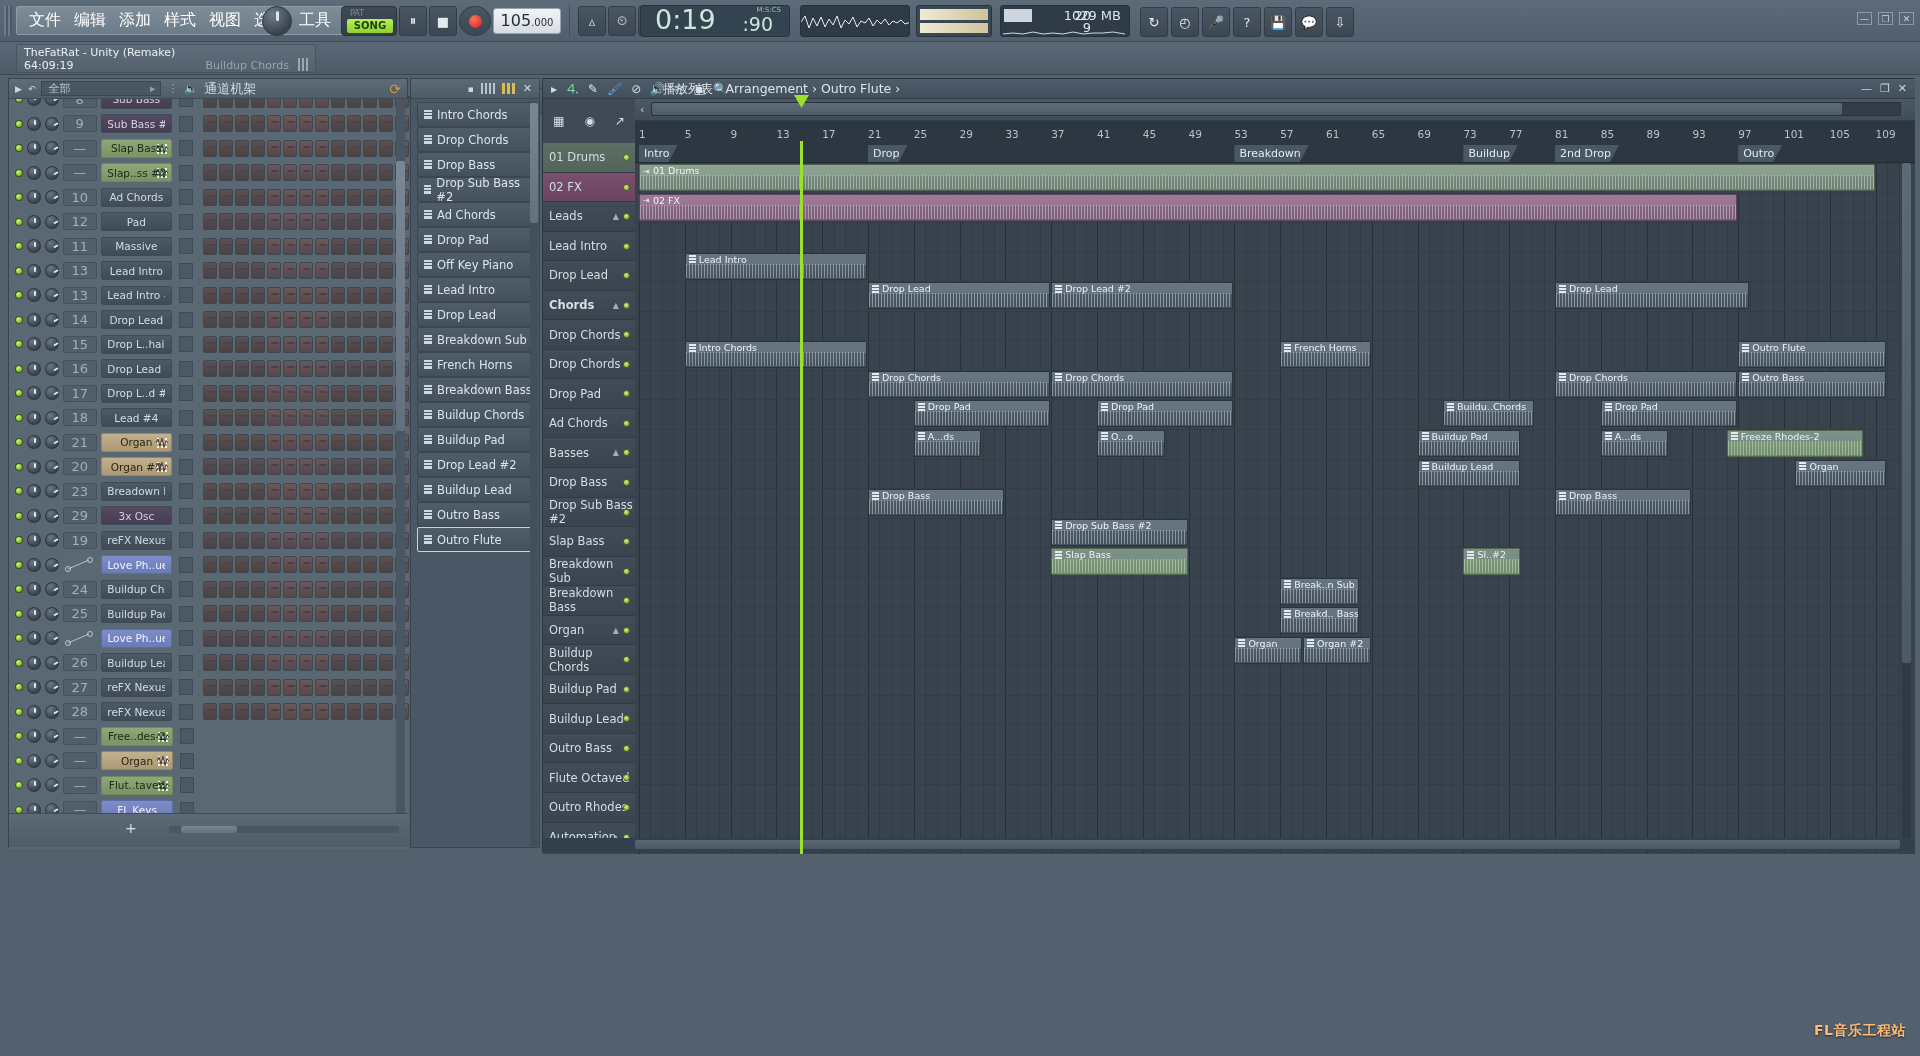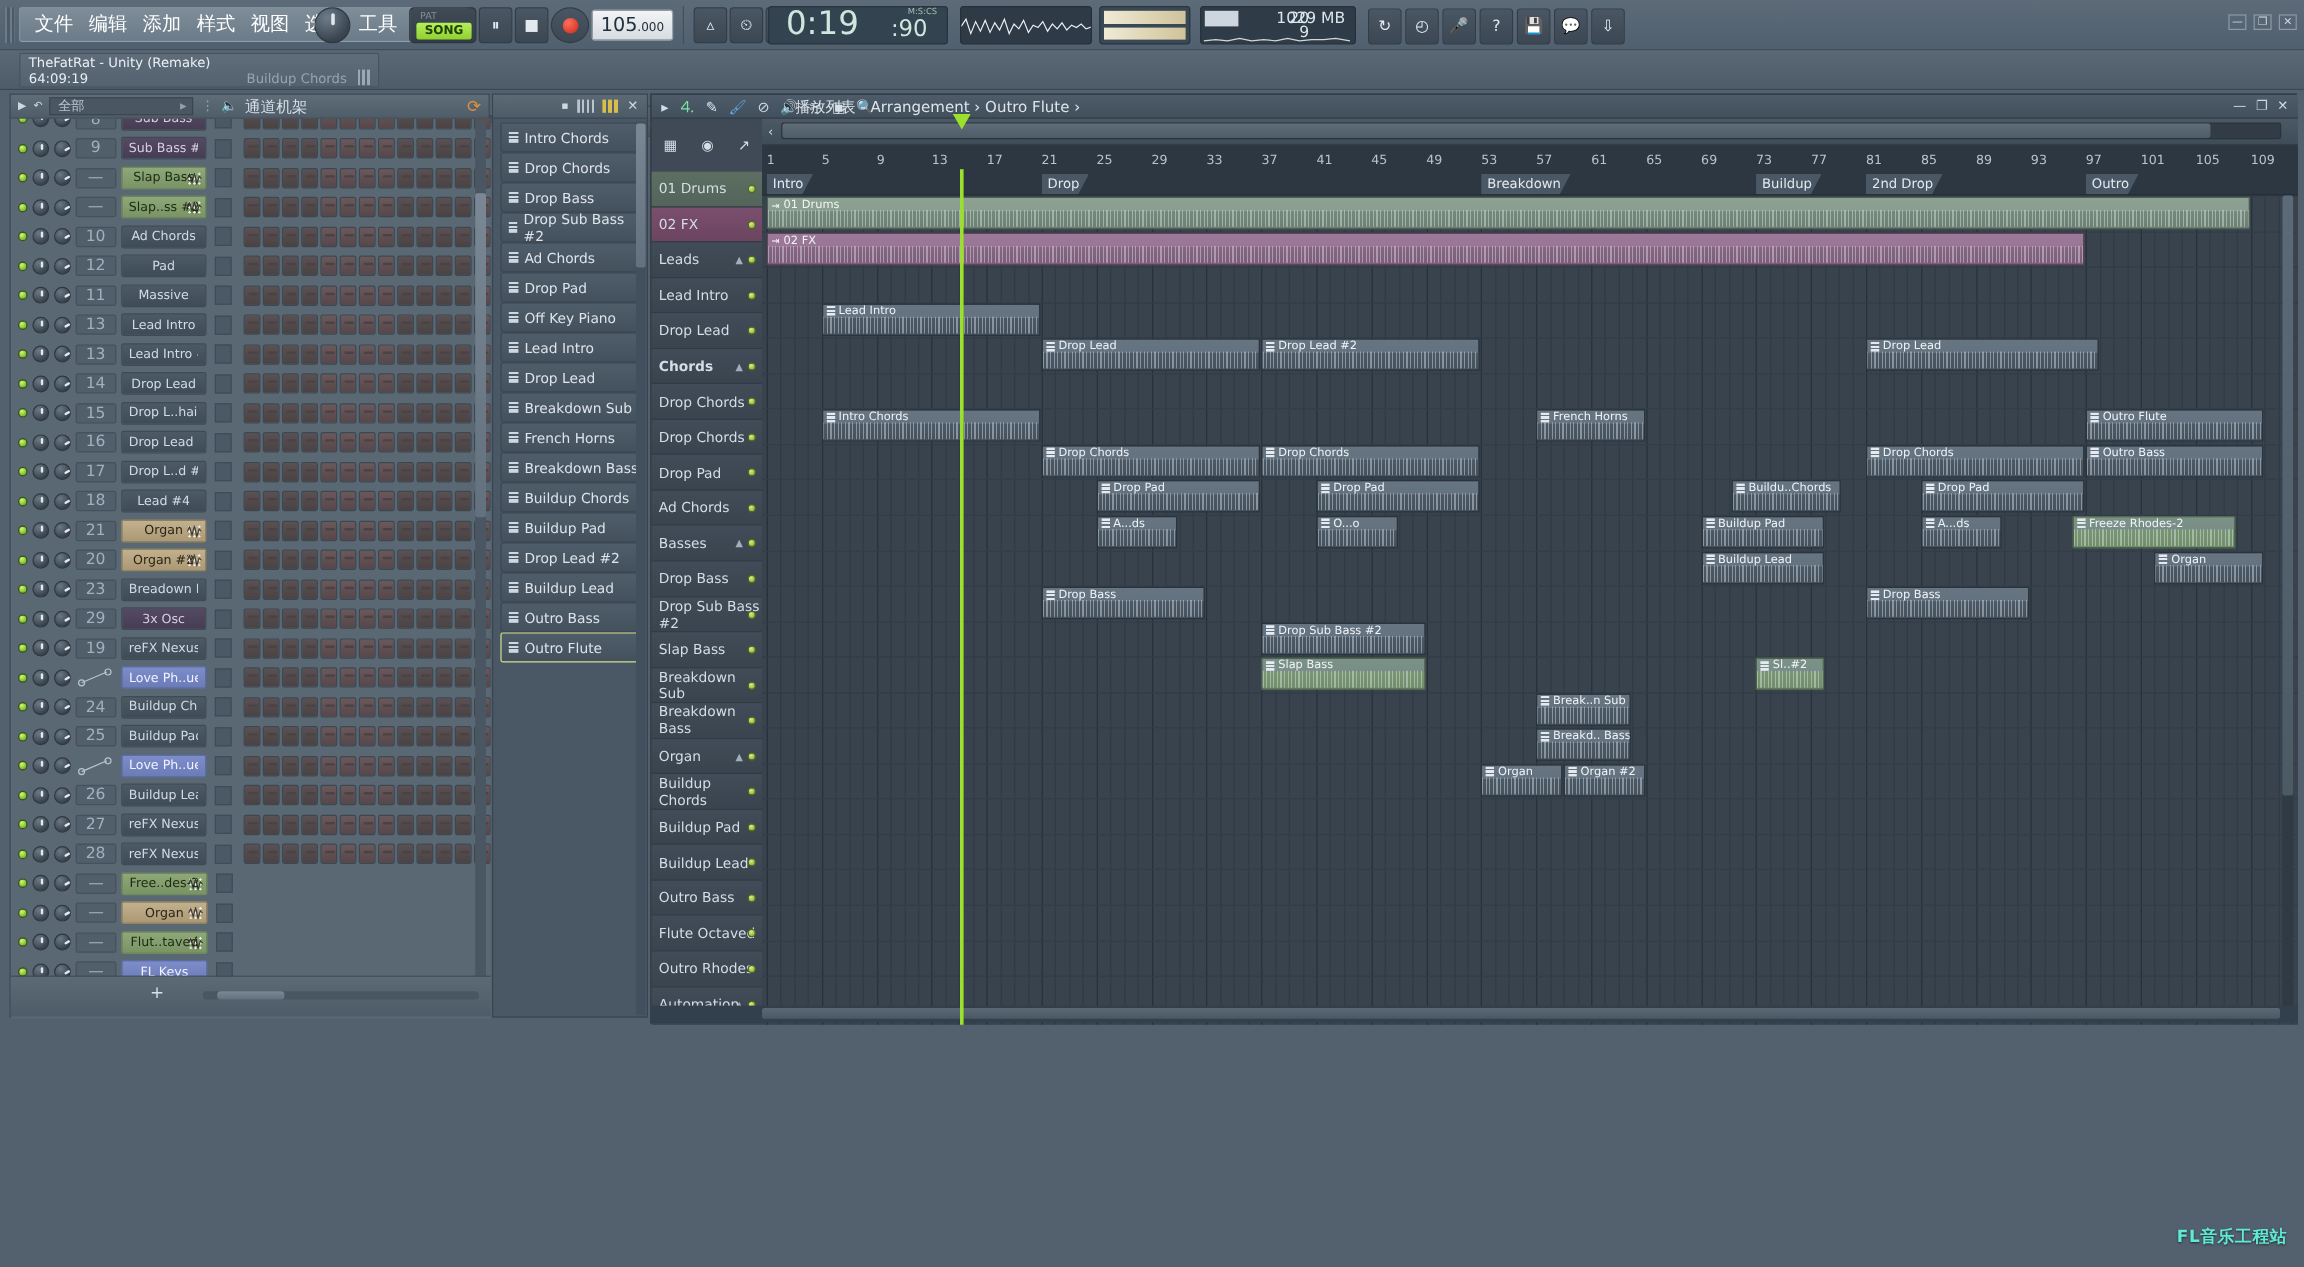--- a/index.html
+++ b/index.html
@@ -244,21 +244,21 @@
 
   .plbottom{ position:absolute; left:0; bottom:0; width:1372px; height:14px; background:#2f3views;}
   .plbottom{ background:#32404d; }
   .plbottom i{ position:absolute; left:92px; top:2px; width:1265px;height:9px;
         background:linear-gradient(#5a6875,#4a5864); display:block; border-radius:2px;}
 
   .vscrollpl{ position:absolute; right:2px; top:84px; width:9px;height:686px; background:#303a44;}
   .vscrollpl i{ position:absolute; left:0;top:0;width:9px;height:500px;
         background:linear-gradient(#5c6a77,#4c5a66); display:block; border-radius:2px;}
 
-  .watermark{ position:absolute; right:14px; bottom:16px; color:#5eead4; font-size:14px;
+  .watermark{ position:absolute; right:14px; bottom:16px; color:#fdba74; font-size:14px;
         letter-spacing:.5px; font-weight:bold; text-shadow:0 1px 2px rgba(0,0,0,.6);}
 </style>
 </head>
 <body>
 
 <div class="app">
 
   <div class="topbar">
     <div class="grip"></div>
 

